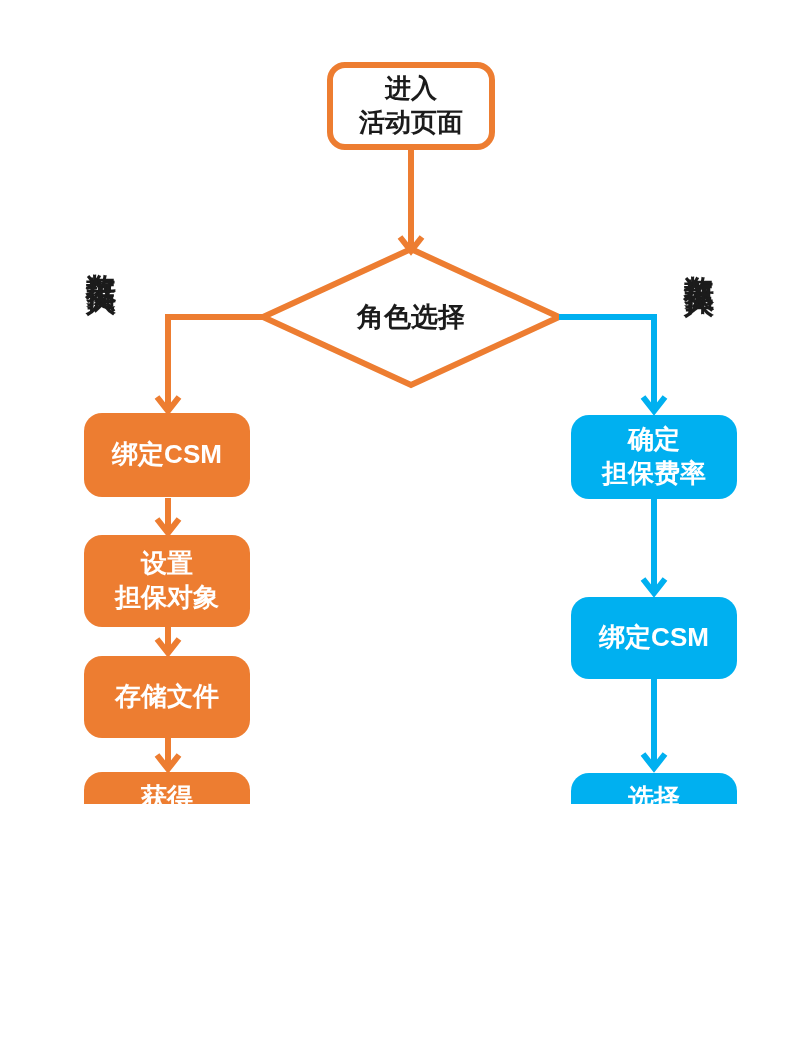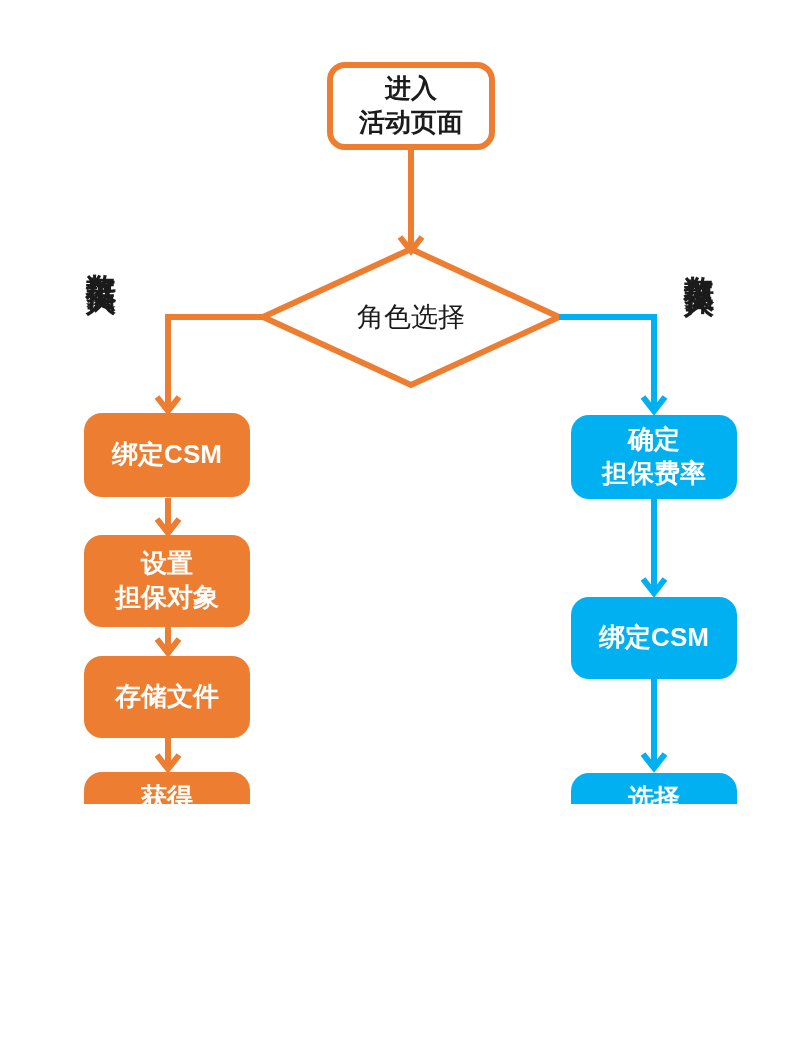--- a/index.html
+++ b/index.html
@@ -28,21 +28,21 @@
     display:flex;align-items:center;justify-content:center;
     text-align:center;font-weight:700;font-size:26px;line-height:1.3;
     white-space:pre-line;border-radius:18px;color:var(--node_text);
   }
   .terminal{background:var(--background);border:6px solid var(--orange);color:var(--ink);}
   .step-orange{background:var(--orange);}
   .step-blue{background:var(--blue);}
   .decision-text{
     position:absolute;left:263px;top:249px;width:296px;height:136px;
     display:flex;align-items:center;justify-content:center;
-    font-weight:400;font-size:27px;color:var(--ink);white-space:pre-line;
+    font-weight:700;font-size:27px;color:var(--ink);white-space:pre-line;
   }
   .vlabel{
     position:absolute;writing-mode:vertical-rl;text-orientation:upright;
     font-weight:700;font-size:30px;color:var(--ink);letter-spacing:3px;line-height:1;
   }
   
   .n-start{left:327px;top:62px;width:168px;height:88px;}
   .n-end{left:328px;top:915px;width:165px;height:86px;}
   .n-l1{left:84px;top:413px;width:166px;height:84px;}
   .n-l2{left:84px;top:535px;width:166px;height:92px;}

